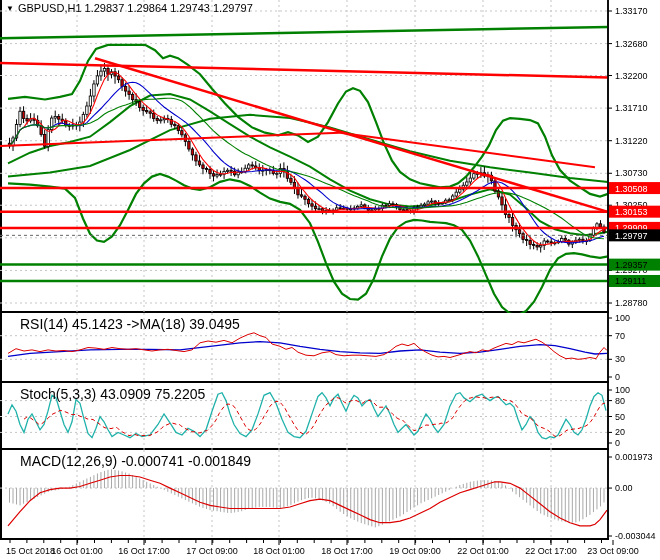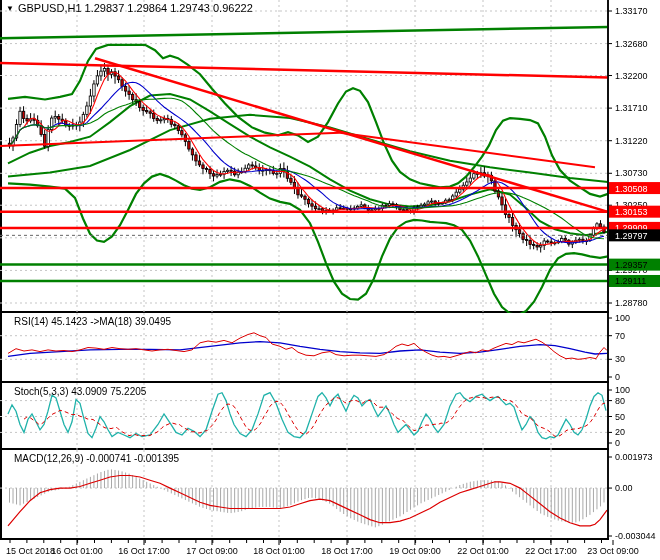--- a/index.html
+++ b/index.html
@@ -8,21 +8,21 @@
   .panel{position:absolute;left:0;width:660px;background:#fff;border-left:2px solid #000;
          border-bottom:2px solid #000;box-sizing:border-box;}
   .panel svg{position:absolute;left:-2px;top:0;}
   #p-main{top:0;height:313px;border-bottom-width:2px;}
   #p-rsi{top:313px;height:70px;}
   #p-stoch{top:383px;height:67px;}
   #p-macd{top:450px;height:90px;}
   #p-time{position:absolute;top:540px;left:0;width:528px;height:20px;background:#fff;}
   .title{position:absolute;left:4px;top:2px;font-size:11px;color:#000;white-space:nowrap;z-index:5;}
   .title .tri{font-size:8px;margin-right:4px;vertical-align:1px;cursor:pointer;}
-  .ind-label{position:absolute;left:12px;top:3px;font-size:10px;color:#000;white-space:nowrap;z-index:5;}
+  .ind-label{position:absolute;left:18px;top:3px;font-size:14px;color:#000;white-space:nowrap;z-index:5;}
 </style>
 </head>
 <body>
 
 <div id="win">
   <div class="panel" id="p-main">
     <svg id="svg-main" width="660" height="313">
         <line x1="0" y1="11" x2="608" y2="11" stroke="#c5c5c5" stroke-dasharray="2,3"></line>
         <line x1="0" y1="43.59225512528554" x2="608" y2="43.59225512528554" stroke="#c5c5c5" stroke-dasharray="2,3"></line>
         <line x1="0" y1="75.51936218678836" x2="608" y2="75.51936218678836" stroke="#c5c5c5" stroke-dasharray="2,3"></line>
@@ -429,21 +429,21 @@
         <rect x="609" y="221.90478359908877" width="51" height="12" fill="#ff0000"></rect>
         <text x="615" y="231.40478359908877" font-size="9" font-family="&quot;Liberation Sans&quot;,sans-serif" fill="#ffffff">1.29909</text>
         <rect x="609" y="229.35444191343964" width="51" height="12" fill="#000000"></rect>
         <text x="615" y="238.85444191343964" font-size="9" font-family="&quot;Liberation Sans&quot;,sans-serif" fill="#ffffff">1.29797</text>
         <rect x="609" y="258.62095671981746" width="51" height="12" fill="#008000"></rect>
         <text x="615" y="268.12095671981746" font-size="9" font-family="&quot;Liberation Sans&quot;,sans-serif" fill="#000000">1.29357</text>
         <rect x="609" y="274.9835990888388" width="51" height="12" fill="#008000"></rect>
         <text x="615" y="284.4835990888388" font-size="9" font-family="&quot;Liberation Sans&quot;,sans-serif" fill="#000000">1.29111</text>
       </svg>
     <div class="title">
-      <span class="tri">▼</span><span>GBPUSD,H1 1.29837 1.29864 1.29743 0.96222</span>
+      <span class="tri">▼</span><span>GBPUSD,H1 1.29837 1.29864 1.29743 1.29797</span>
     </div>
   </div>
   <div class="panel" id="p-rsi">
     <svg id="svg-rsi" width="660" height="70">
         <line x1="0" y1="22.7" x2="608" y2="22.7" stroke="#c5c5c5" stroke-dasharray="2,3"></line>
         <line x1="0" y1="46.3" x2="608" y2="46.3" stroke="#c5c5c5" stroke-dasharray="2,3"></line>
         <line x1="77" y1="0" x2="77" y2="70" stroke="#c5c5c5" stroke-dasharray="2,3"></line>
         <line x1="144" y1="0" x2="144" y2="70" stroke="#c5c5c5" stroke-dasharray="2,3"></line>
         <line x1="212" y1="0" x2="212" y2="70" stroke="#c5c5c5" stroke-dasharray="2,3"></line>
         <line x1="279" y1="0" x2="279" y2="70" stroke="#c5c5c5" stroke-dasharray="2,3"></line>
@@ -683,21 +683,21 @@
         <polyline points="8.0,75.9 20.0,61.7 30.0,50.7 40.0,42.8 50.0,39.6 60.0,38.1 70.0,38.1 80.0,36.5 90.0,33.3 100.0,30.2 110.0,27.0 120.0,25.5 130.0,25.5 140.0,27.0 150.0,30.2 160.0,33.3 170.0,38.1 180.0,42.8 190.0,47.5 200.0,52.2 210.0,55.4 220.0,57.0 230.0,58.5 240.0,58.5 250.0,58.5 260.0,58.5 270.0,58.5 280.0,58.5 290.0,57.0 300.0,53.8 310.0,50.7 320.0,49.1 330.0,50.7 340.0,55.4 350.0,60.1 360.0,64.8 370.0,69.6 380.0,72.7 390.0,72.7 400.0,71.1 410.0,68.0 420.0,63.3 430.0,58.5 440.0,52.2 450.0,47.5 460.0,42.8 470.0,39.6 480.0,36.5 490.0,33.3 495.0,31.8 500.0,31.8 510.0,33.3 520.0,38.1 530.0,45.9 540.0,53.8 550.0,61.7 560.0,68.0 570.0,72.7 580.0,75.9 590.0,75.9 595.0,74.3 600.0,69.6 607.0,60.1" fill="none" stroke="#dd0000" stroke-width="1.2"></polyline>
         <rect x="609" y="0" width="52" height="90" fill="#fff"></rect>
         <line x1="608" y1="0" x2="608" y2="90" stroke="#000" stroke-width="1.5"></line>
         <line x1="608" y1="7" x2="612" y2="7" stroke="#000"></line>
         <text x="615" y="10" font-size="9" font-family="&quot;Liberation Sans&quot;,sans-serif" fill="#000">0.001973</text>
         <line x1="608" y1="38.067769583416386" x2="612" y2="38.067769583416386" stroke="#000"></line>
         <text x="615" y="41.067769583416386" font-size="9" font-family="&quot;Liberation Sans&quot;,sans-serif" fill="#000">0.00</text>
         <line x1="608" y1="86" x2="612" y2="86" stroke="#000"></line>
         <text x="615" y="89" font-size="9" font-family="&quot;Liberation Sans&quot;,sans-serif" fill="#000">-0.003044</text>
       </svg>
-    <div class="ind-label">MACD(12,26,9) -0.000741 -0.001395</div>
+    <div class="ind-label">MACD(12,26,9) -0.000741 -0.001849</div>
   </div>
   <div id="p-time">
     <svg id="svg-time" width="660" height="20">
         <line x1="10" y1="0" x2="10" y2="3" stroke="#000"></line>
         <line x1="26.9" y1="0" x2="26.9" y2="3" stroke="#000"></line>
         <line x1="43.8" y1="0" x2="43.8" y2="3" stroke="#000"></line>
         <line x1="60.699999999999996" y1="0" x2="60.699999999999996" y2="3" stroke="#000"></line>
         <line x1="77.6" y1="0" x2="77.6" y2="3" stroke="#000"></line>
         <line x1="94.5" y1="0" x2="94.5" y2="3" stroke="#000"></line>
         <line x1="111.4" y1="0" x2="111.4" y2="3" stroke="#000"></line>

